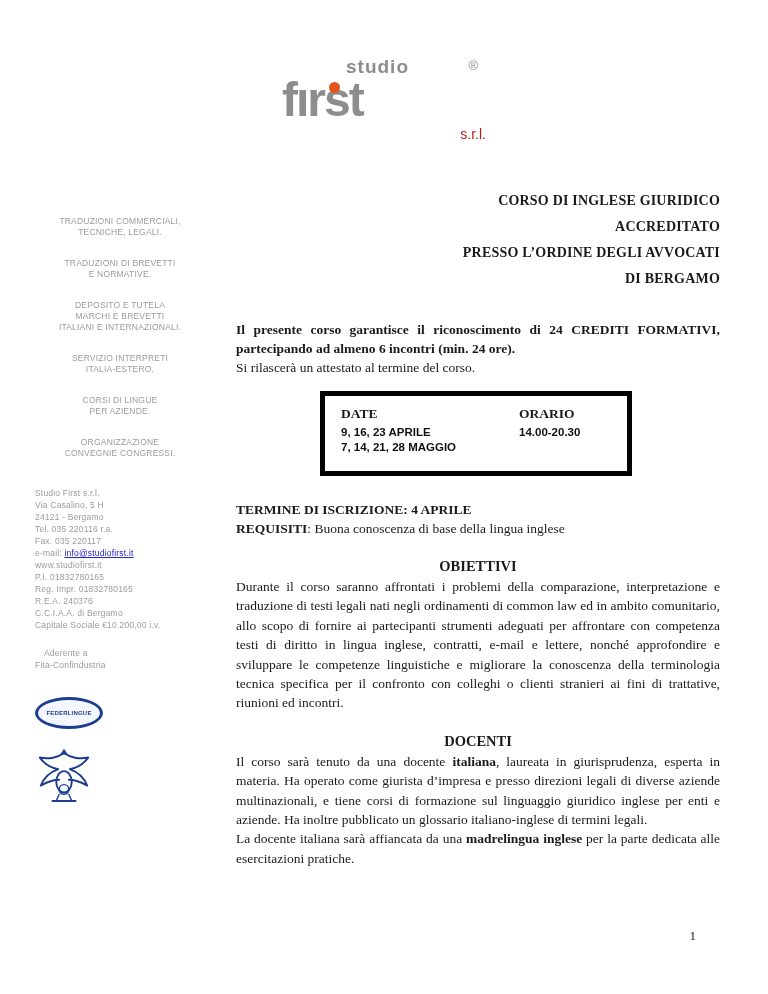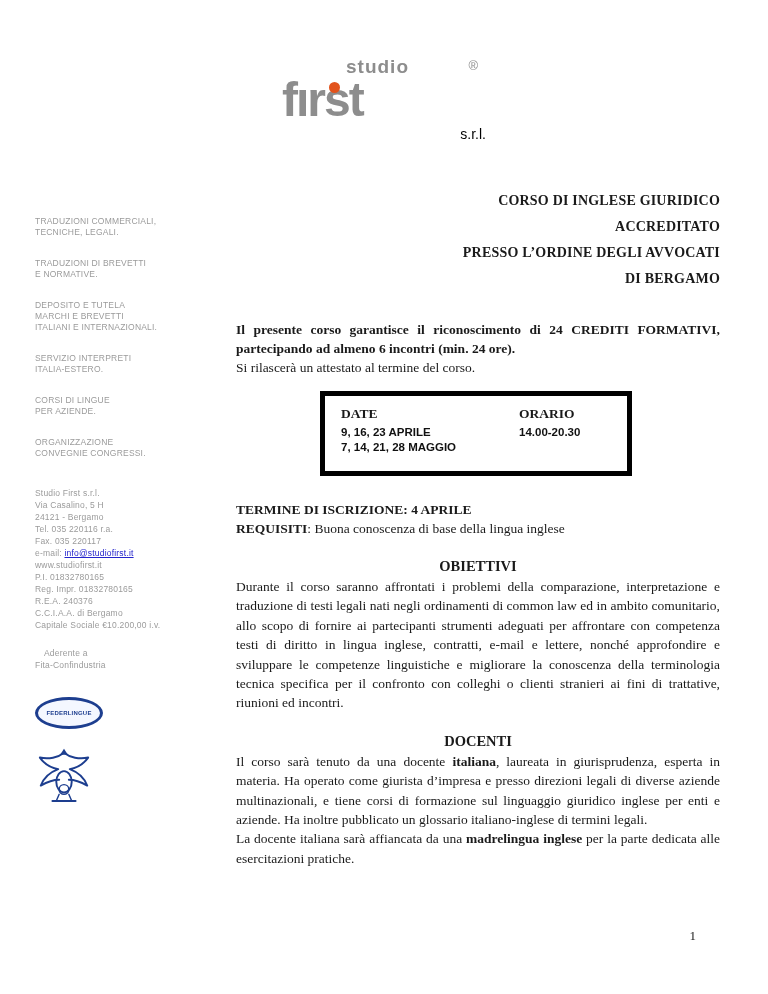--- a/index.html
+++ b/index.html
@@ -33,31 +33,31 @@
     border-radius:50%; background:#e2531c;
   }
   .logo-reg {
     position:absolute; right:4px; top:2px;
     font-family:"Liberation Sans", sans-serif;
     font-size:13px; color:#8d8d8d;
   }
   .logo-srl {
     position:absolute; right:-4px; bottom:6px;
     font-family:"Liberation Sans", sans-serif;
-    font-size:14px; color:#000000;
+    font-size:14px; color:#b91c1c;
   }
 
   
   .sidebar {
     position:absolute; left:35px; top:216px; width:170px;
     font-family:"Liberation Sans", sans-serif;
     font-size:8.5px; line-height:11px; color:#9b9b9b; letter-spacing:0.2px;
   }
   .pre { white-space: pre-line; }
-  .service { margin-bottom:20px; }
+  .service { margin-bottom:20px;text-align:center; }
   .company { margin-top:28px; line-height:12px; }
   .email-link { color:#2323cc; text-decoration:underline; cursor:pointer; }
   .membership { margin-top:16px; text-indent:9px; line-height:12px; }
   .federlingue {
     margin-top:26px; width:68px; height:32px;
     border:3px solid #1d3e8f; border-radius:50%;
     display:flex; align-items:center; justify-content:center;
     background:#f4f7ff;
   }
   .fl-text { font-size:6px; font-weight:bold; color:#1d3e8f; letter-spacing:0.2px; }

